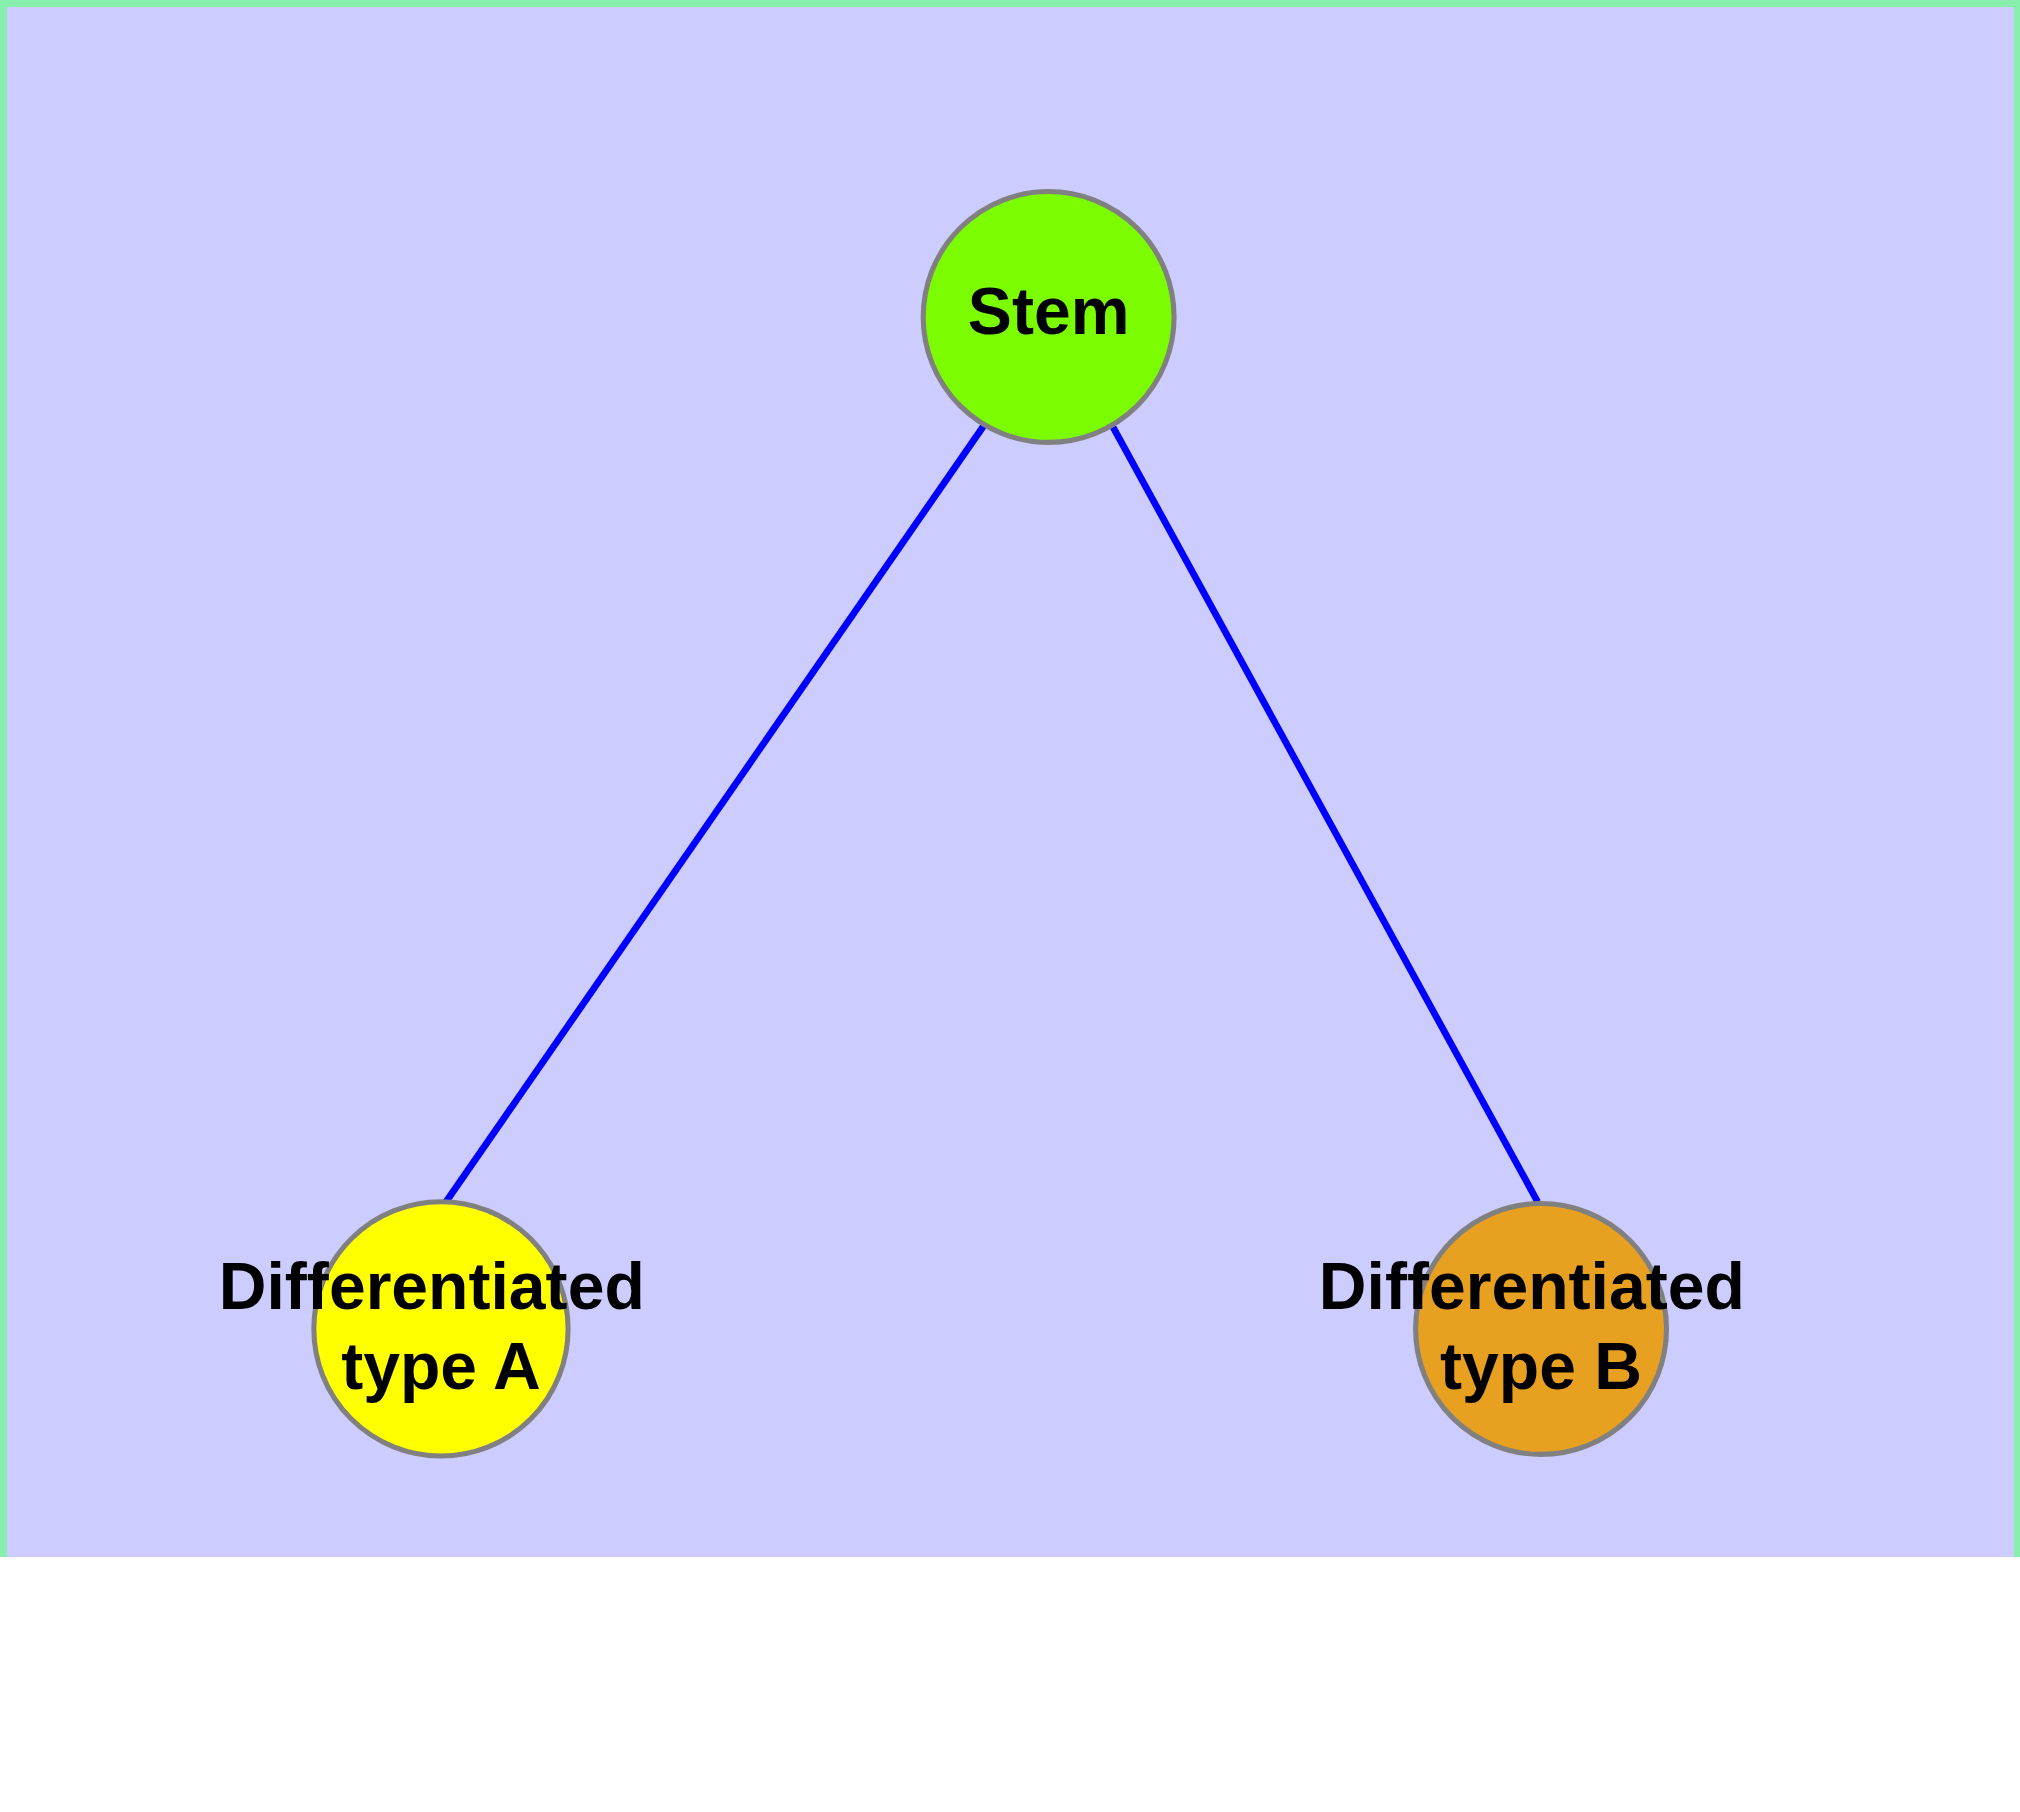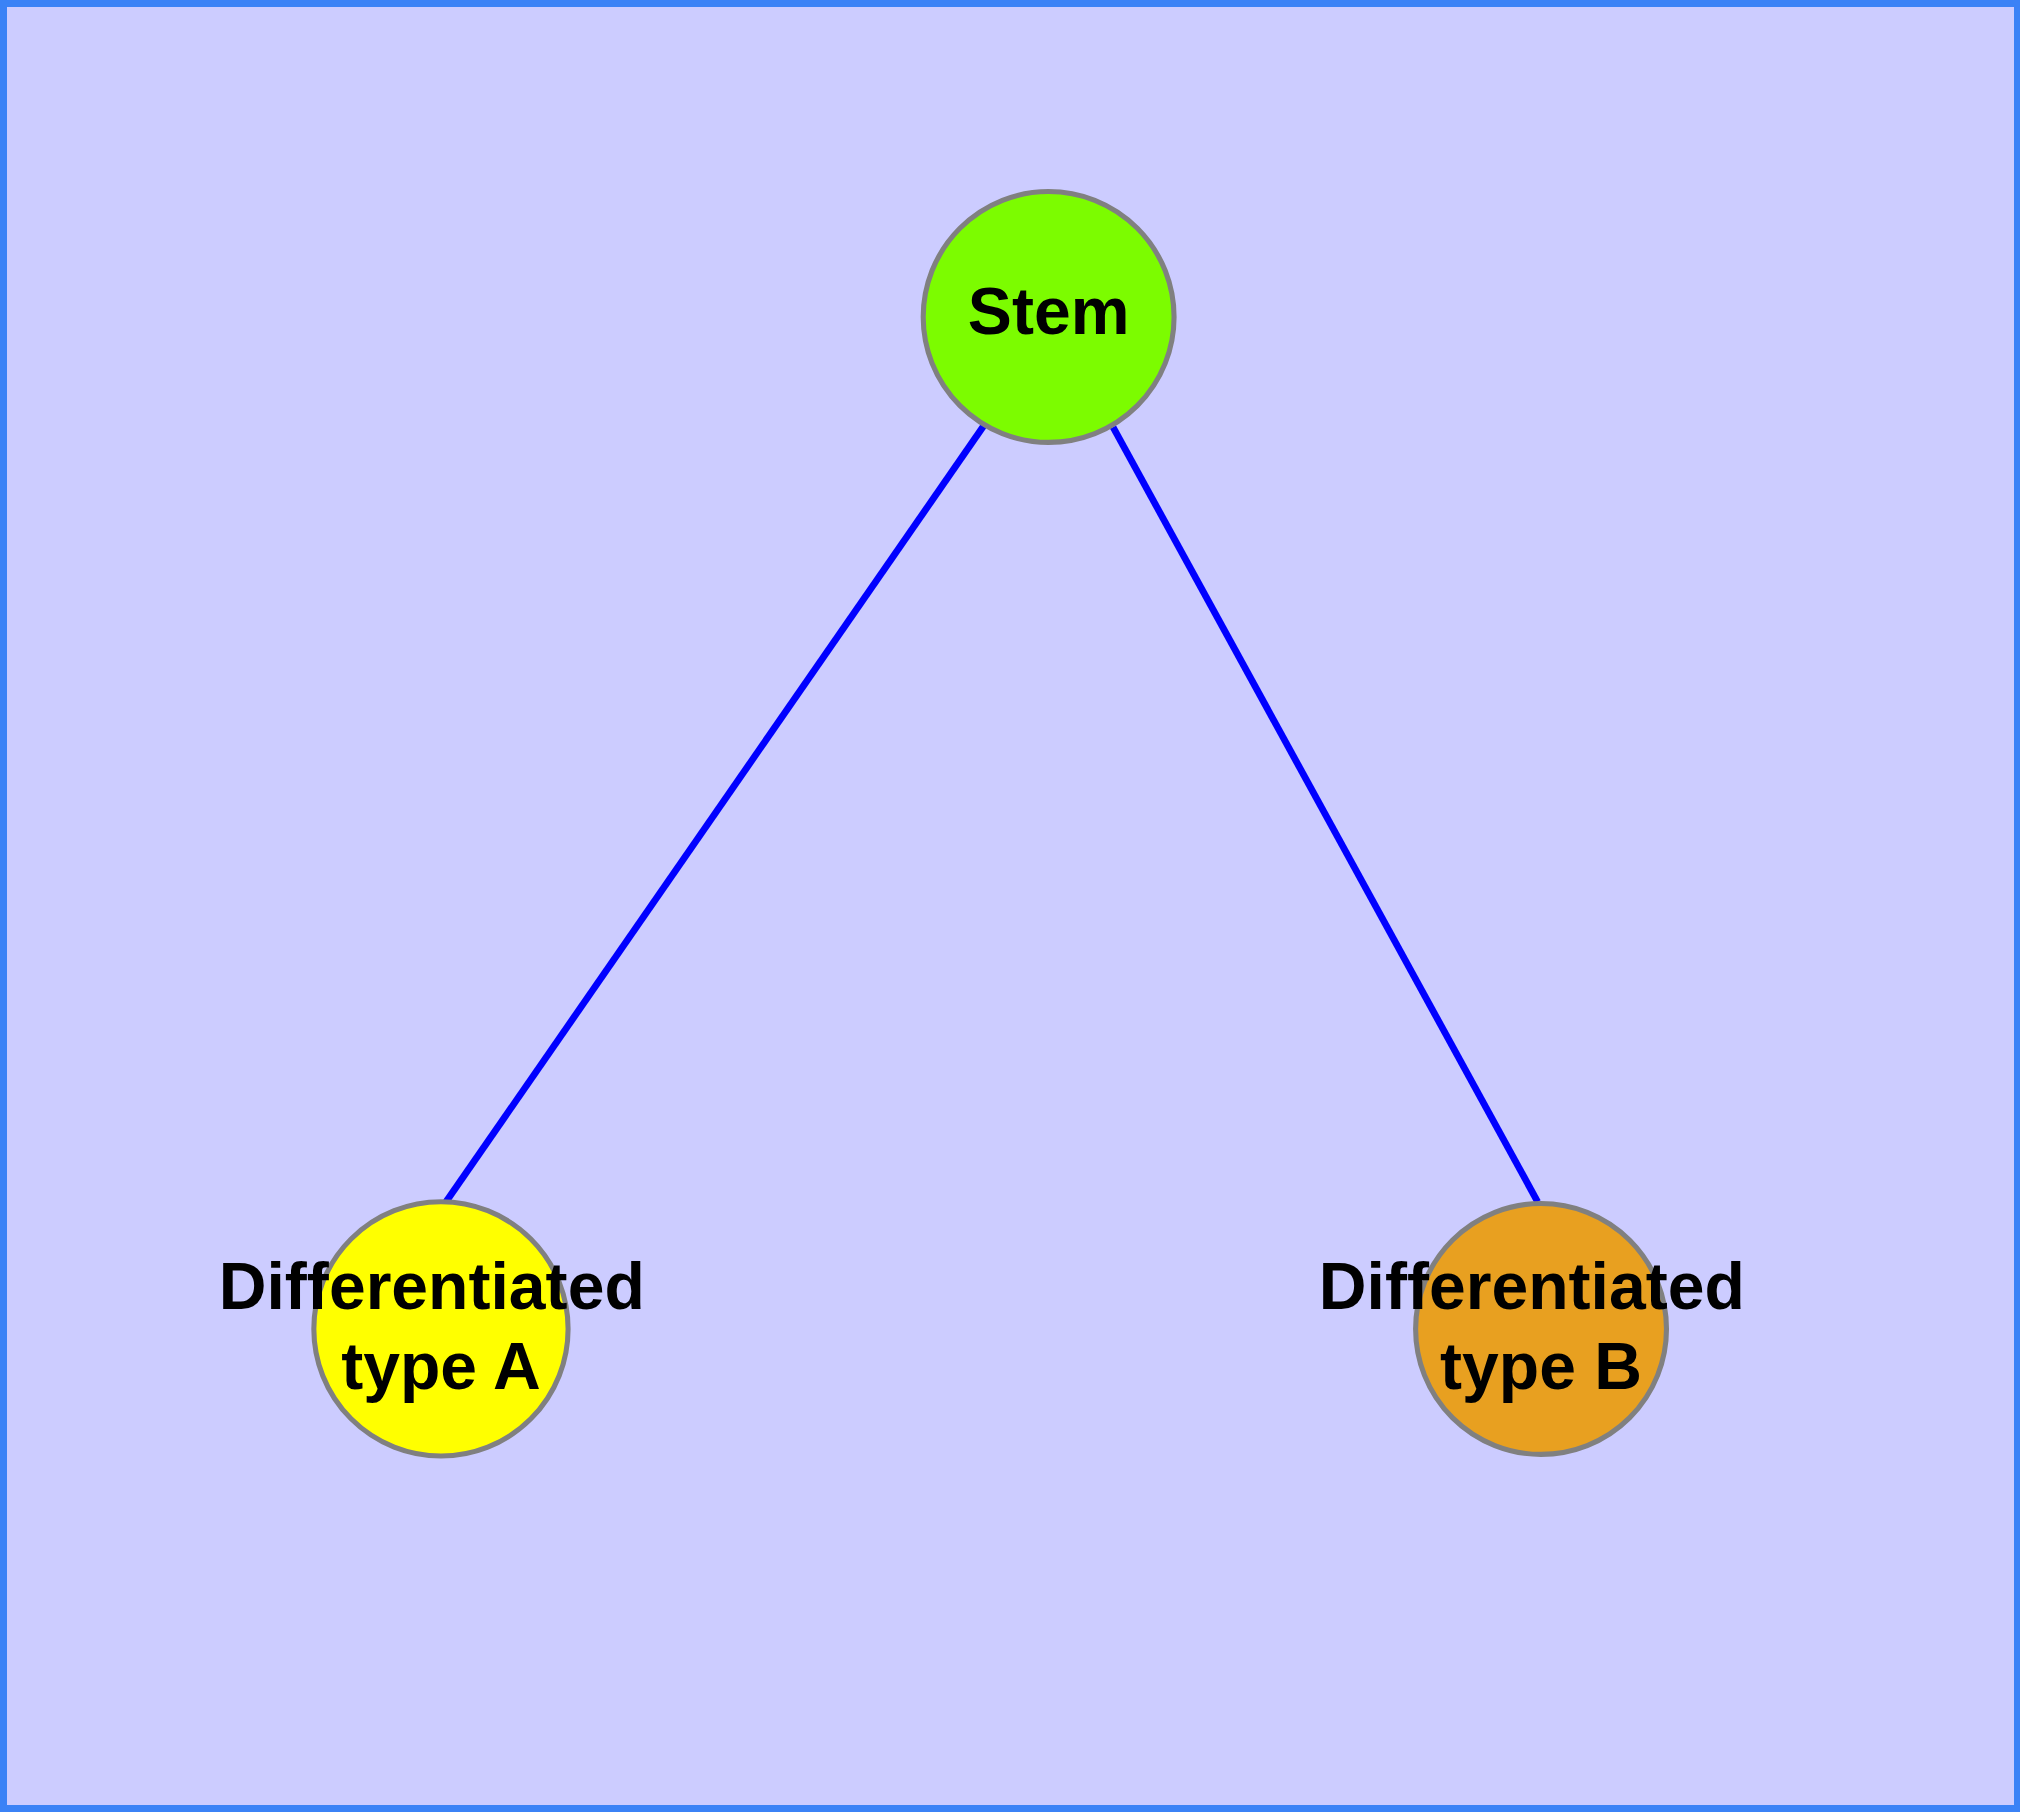--- a/index.html
+++ b/index.html
@@ -4,22 +4,22 @@
 <title>Cell Differentiation Graph</title>
 <style>
   html, body {
     margin: 0;
     padding: 0;
     background: #ffffff;
   }
   #canvas {
     position: relative;
     width: 2021px;
-    height: 1812px;
-    background: #3b82f6;
+    height: 1557px;
+    background: #86efac;
     overflow: hidden;
     font-family: "Liberation Sans", "DejaVu Sans", sans-serif;
   }
   #plot-area {
     position: absolute;
     left: 6.8px;
     top: 6.8px;
     width: 2007px;
     height: 1798px;
     background: #ccccff;

